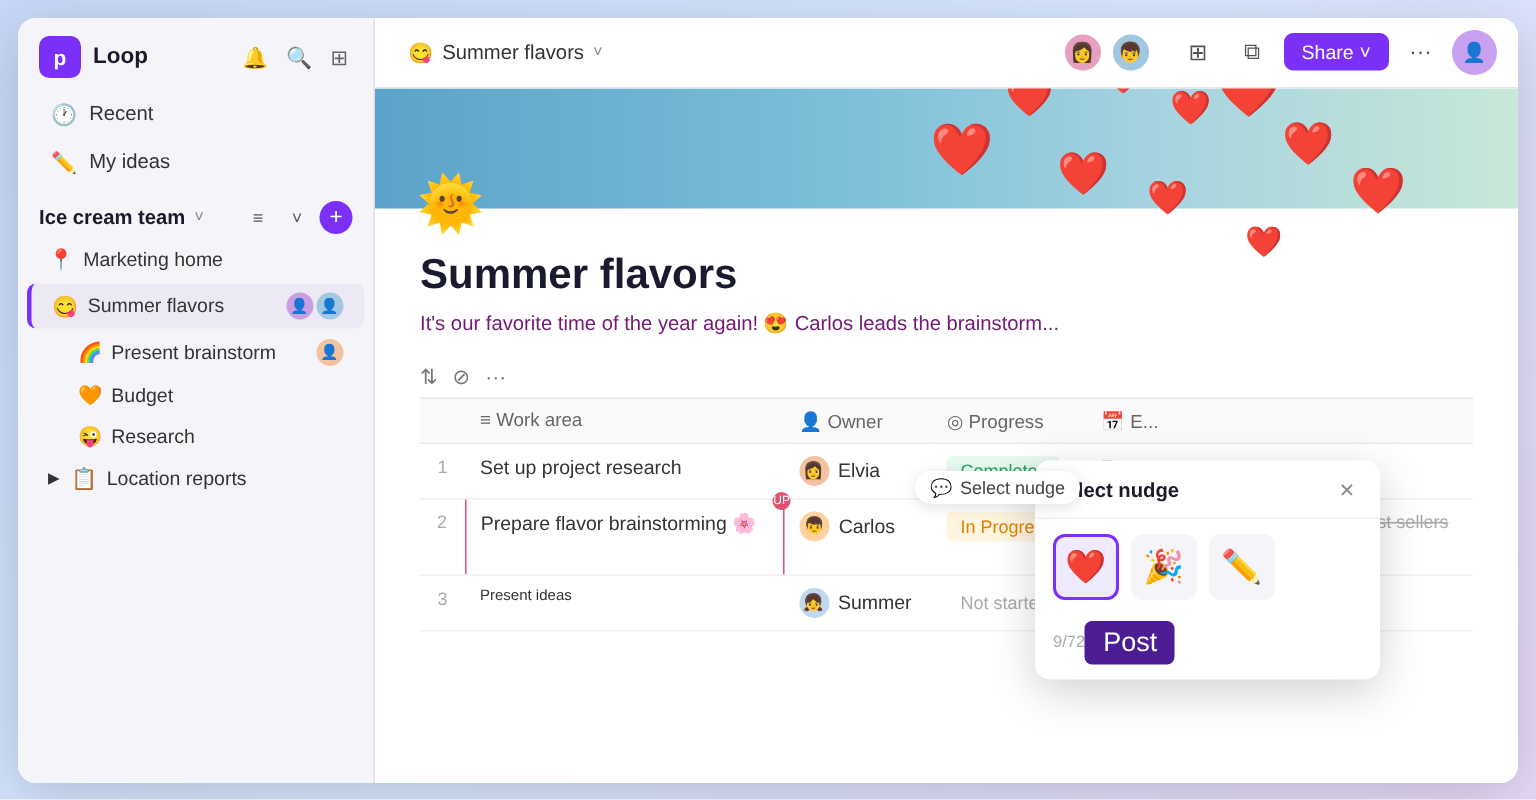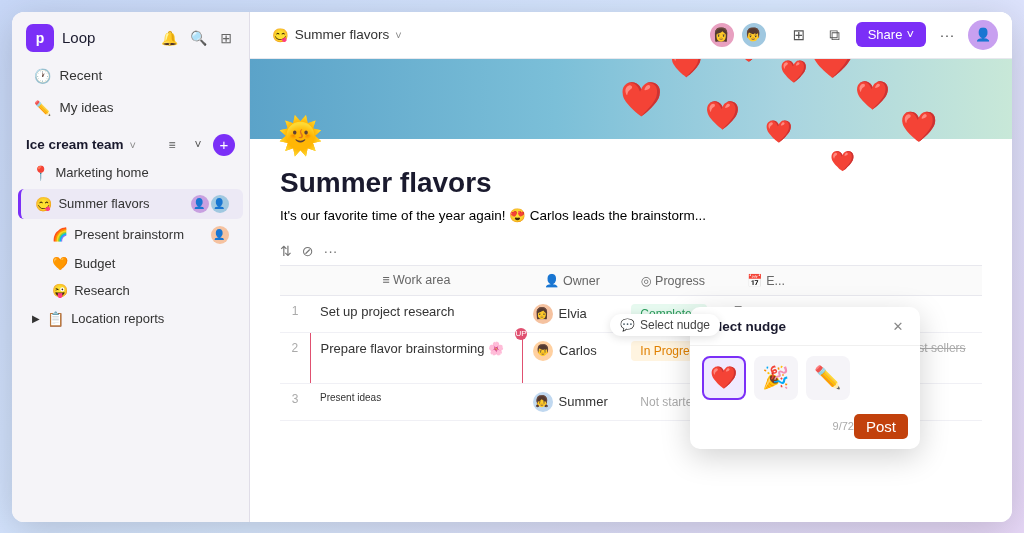--- a/index.html
+++ b/index.html
@@ -42,21 +42,21 @@
       width: 28px; height: 28px;
       background: #7b2ff7;
       border-radius: 7px;
       display: flex; align-items: center; justify-content: center;
       color: white;
       font-size: 14px;
       font-weight: bold;
     }
     .app-title {
       font-size: 15px;
-      font-weight: 400;
+      font-weight: 700;
       color: #1a1a2e;
     }
     .sidebar-header-icons {
       margin-left: auto;
       display: flex;
       gap: 6px;
       color: #666;
       font-size: 14px;
     }
     .sidebar-header-icons span {
@@ -261,21 +261,21 @@
       position: relative;
     }
     .page-title {
       font-size: 28px;
       font-weight: 700;
       color: #1a1a2e;
       margin-bottom: 8px;
     }
     .page-subtitle {
       font-size: 13.5px;
-      color: #000000;
+      color: #701a75;
       margin-bottom: 20px;
     }
     .section-title {
       font-size: 16px;
       font-weight: 700;
       color: #1a1a2e;
       margin-bottom: 8px;
     }
     .table-toolbar {
       display: flex;
@@ -288,21 +288,21 @@
       font-size: 14px;
       cursor: pointer;
     }
     
     .tracker-table {
       width: 100%;
       border-collapse: collapse;
       font-size: 13px;
     }
     .tracker-table th {
-      text-align: center;
+      text-align: left;
       padding: 7px 10px;
       font-weight: 500;
       color: #666;
       border-bottom: 1px solid #e8e8ee;
       border-top: 1px solid #e8e8ee;
       background: #fafafa;
       font-size: 12.5px;
     }
     .tracker-table td {
       padding: 8px 10px;
@@ -438,34 +438,34 @@
       border: none;
       border-bottom: 2px solid #7b2ff7;
       font-size: 13px;
       padding: 4px 0;
       outline: none;
       color: #333;
     }
     .nudge-input-footer {
       display: flex;
       align-items: center;
-      justify-content: flex-end;
+      justify-content: flex-start;
       padding: 4px 12px 10px 12px;
     }
     .nudge-char-count {
       font-size: 11px;
       color: #aaa;
     }
     .nudge-post-btn {
-      background: #c2410c;
+      background: #4c1d95;
       color: white;
       border: none;
       border-radius: 5px;
       padding: 4px 12px;
-      font-size: 15px;
+      font-size: 18px;
       font-weight: 500;
       cursor: pointer;
     }
 
     
     .content::-webkit-scrollbar { width: 6px; }
     .content::-webkit-scrollbar-track { background: transparent; }
     .content::-webkit-scrollbar-thumb { background: #ddd; border-radius: 3px; }
   </style>
 </head>

